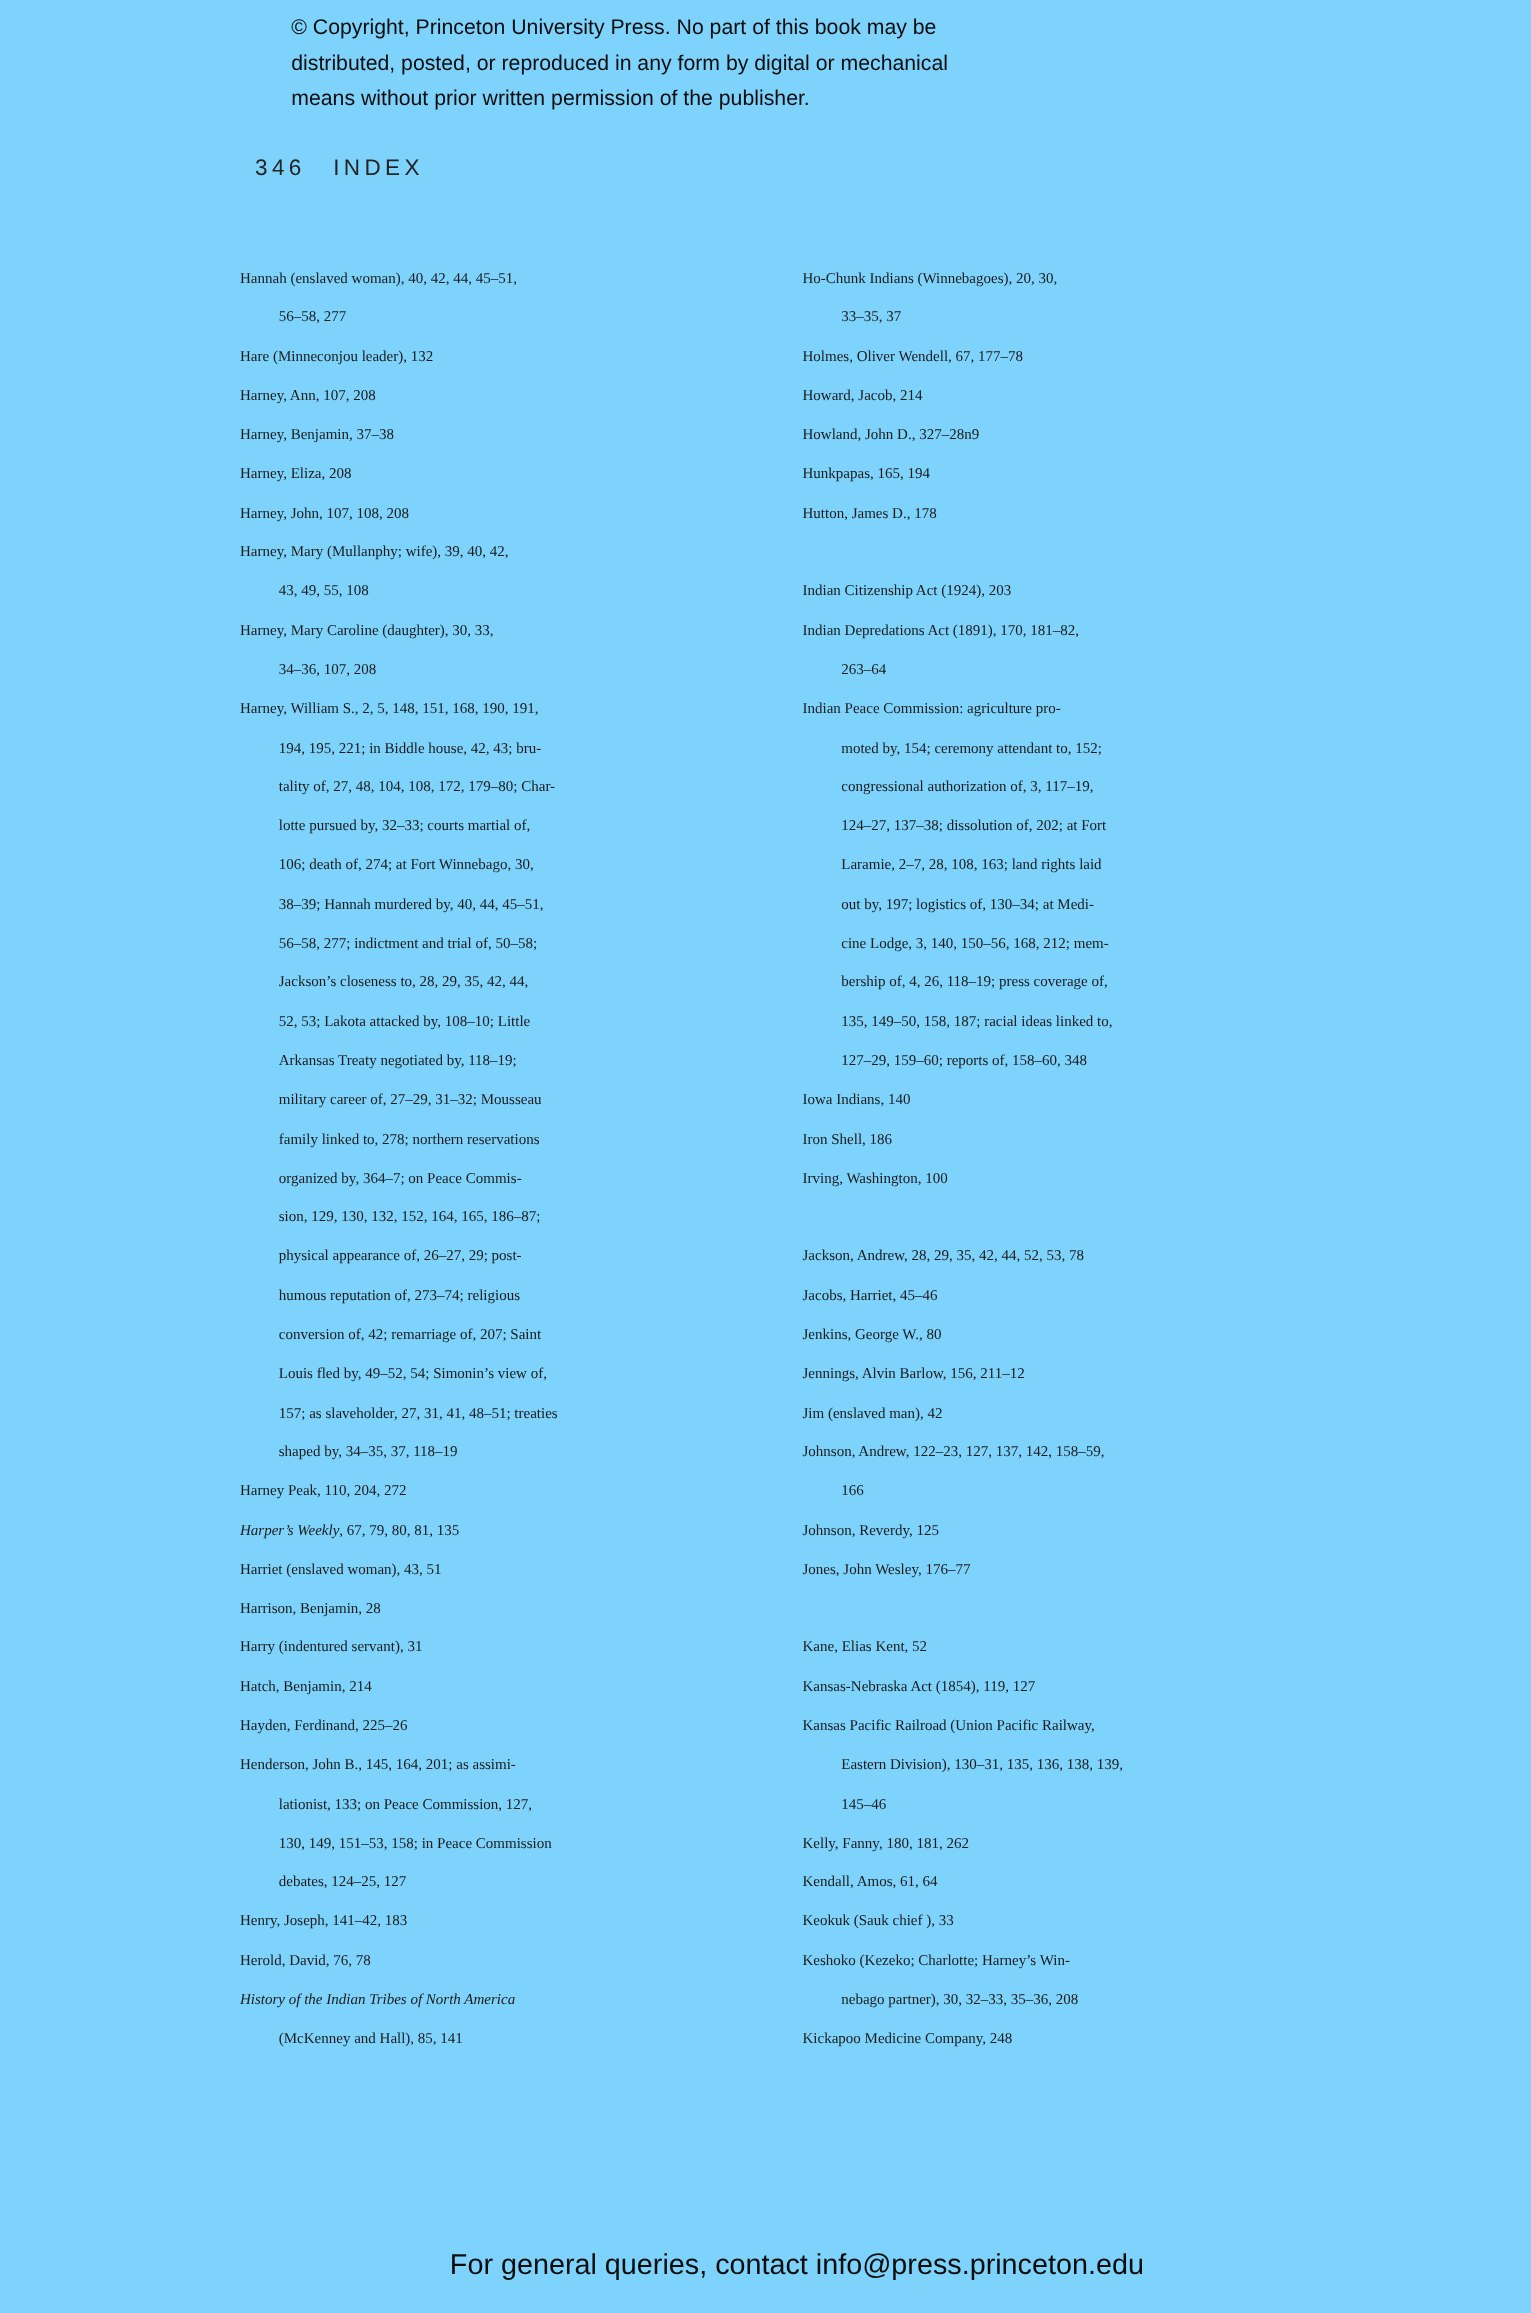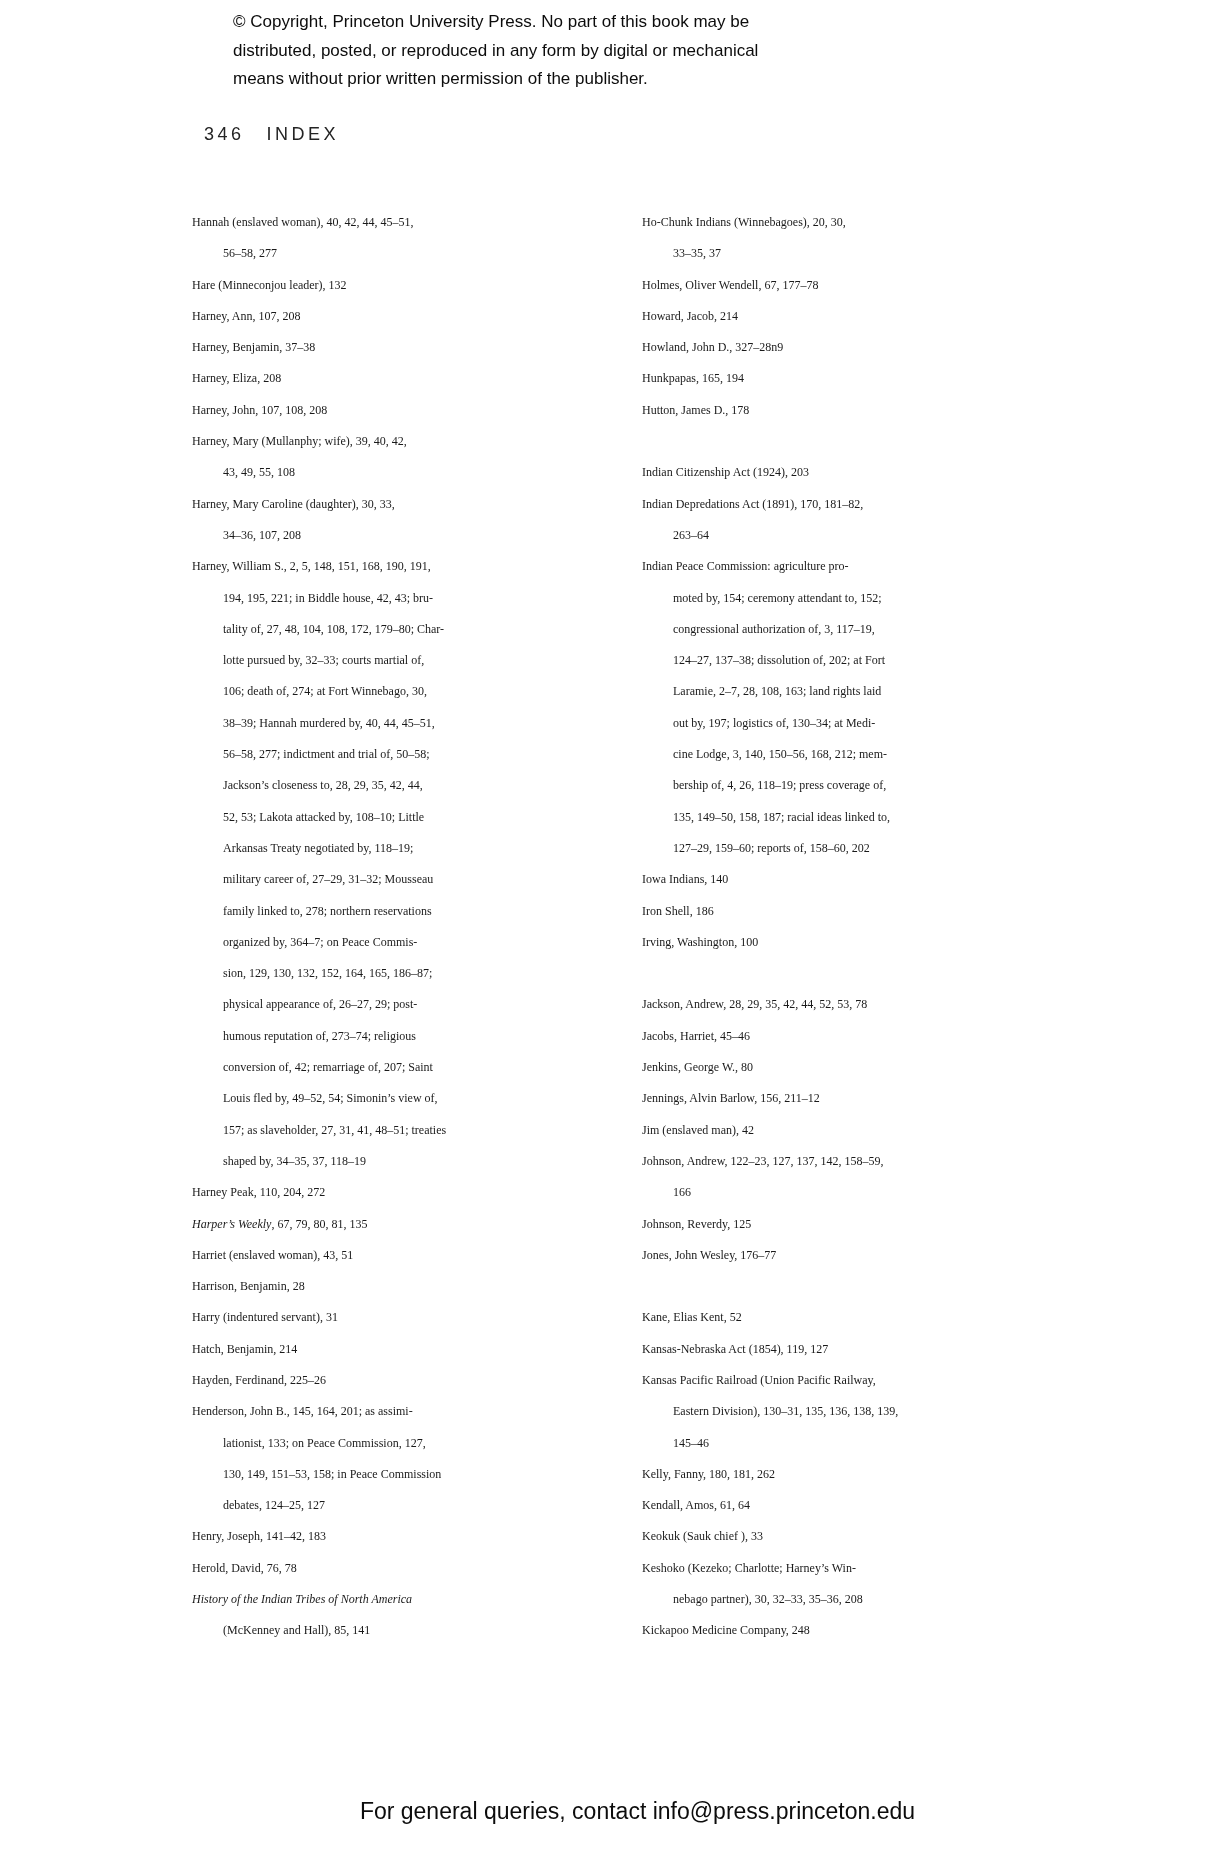--- a/index.html
+++ b/index.html
@@ -1,19 +1,19 @@
 <!DOCTYPE html>
 <html><head>
 <meta charset="utf-8">
 <style>
   html,body{margin:0;padding:0;background:#e9e9e9;}
   .page{
     position:relative;
     width:1225px;height:1850px;
-    background:#ffffff;
+    background:#7dd3fc;
     margin:0 auto;
     overflow:hidden;
   }
   .copyright{
     position:absolute;left:233px;top:8px;
     font-family:"Liberation Sans",sans-serif;
     font-size:17px;line-height:28.5px;
     color:#0c0c0c;
   }
   .running-head{
@@ -125,21 +125,21 @@
         <div class="line indent">263–64</div>
         <div class="line">Indian Peace Commission: agriculture pro-</div>
         <div class="line indent">moted by, 154; ceremony attendant to, 152;</div>
         <div class="line indent">congressional authorization of, 3, 117–19,</div>
         <div class="line indent">124–27, 137–38; dissolution of, 202; at Fort</div>
         <div class="line indent">Laramie, 2–7, 28, 108, 163; land rights laid</div>
         <div class="line indent">out by, 197; logistics of, 130–34; at Medi-</div>
         <div class="line indent">cine Lodge, 3, 140, 150–56, 168, 212; mem-</div>
         <div class="line indent">bership of, 4, 26, 118–19; press coverage of,</div>
         <div class="line indent">135, 149–50, 158, 187; racial ideas linked to,</div>
-        <div class="line indent">127–29, 159–60; reports of, 158–60, 202</div>
+        <div class="line indent">127–29, 159–60; reports of, 158–60, 348</div>
         <div class="line">Iowa Indians, 140</div>
         <div class="line">Iron Shell, 186</div>
         <div class="line">Irving, Washington, 100</div>
         <div class="line gap"></div>
         <div class="line">Jackson, Andrew, 28, 29, 35, 42, 44, 52, 53, 78</div>
         <div class="line">Jacobs, Harriet, 45–46</div>
         <div class="line">Jenkins, George W., 80</div>
         <div class="line">Jennings, Alvin Barlow, 156, 211–12</div>
         <div class="line">Jim (enslaved man), 42</div>
         <div class="line">Johnson, Andrew, 122–23, 127, 137, 142, 158–59,</div>

